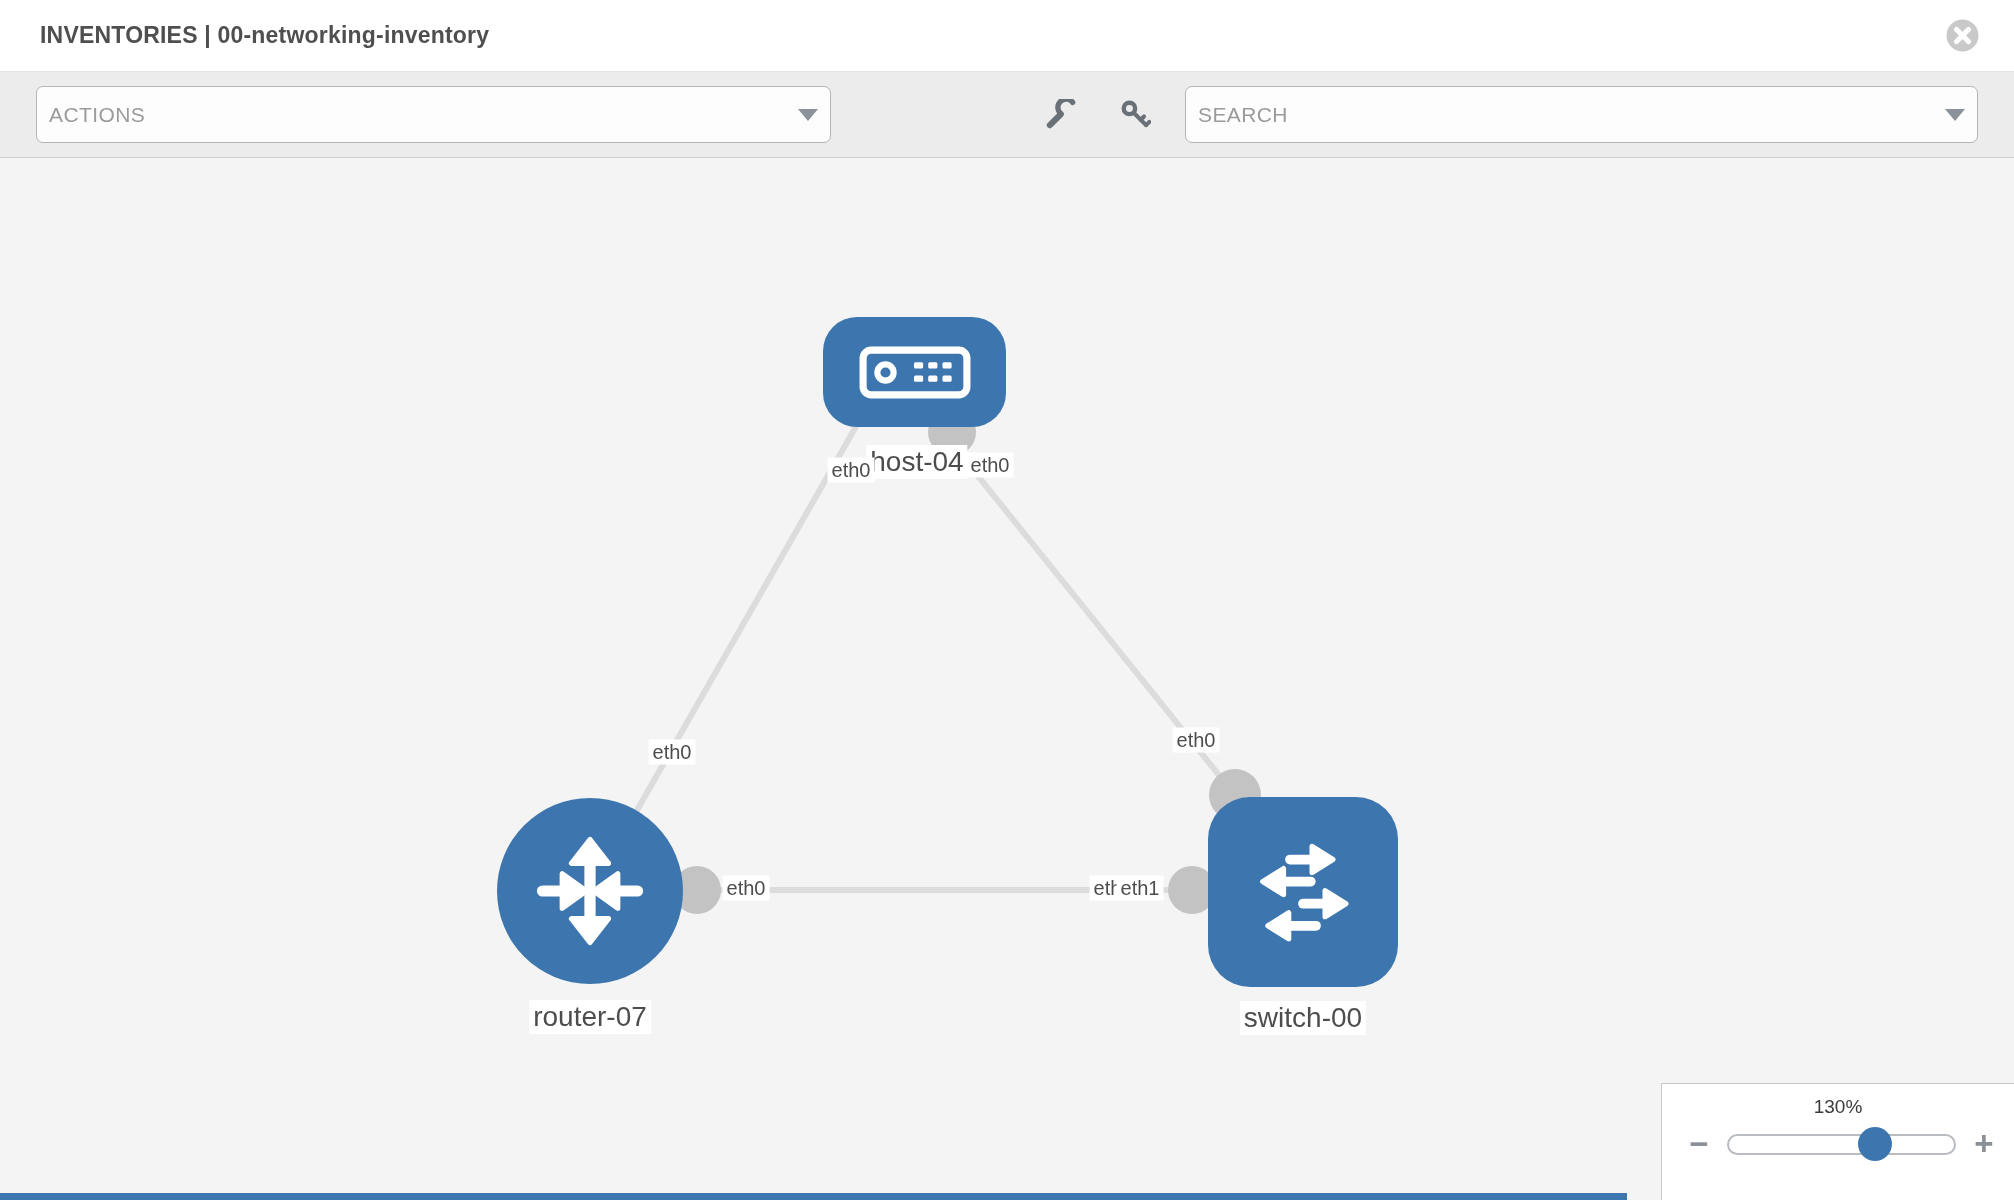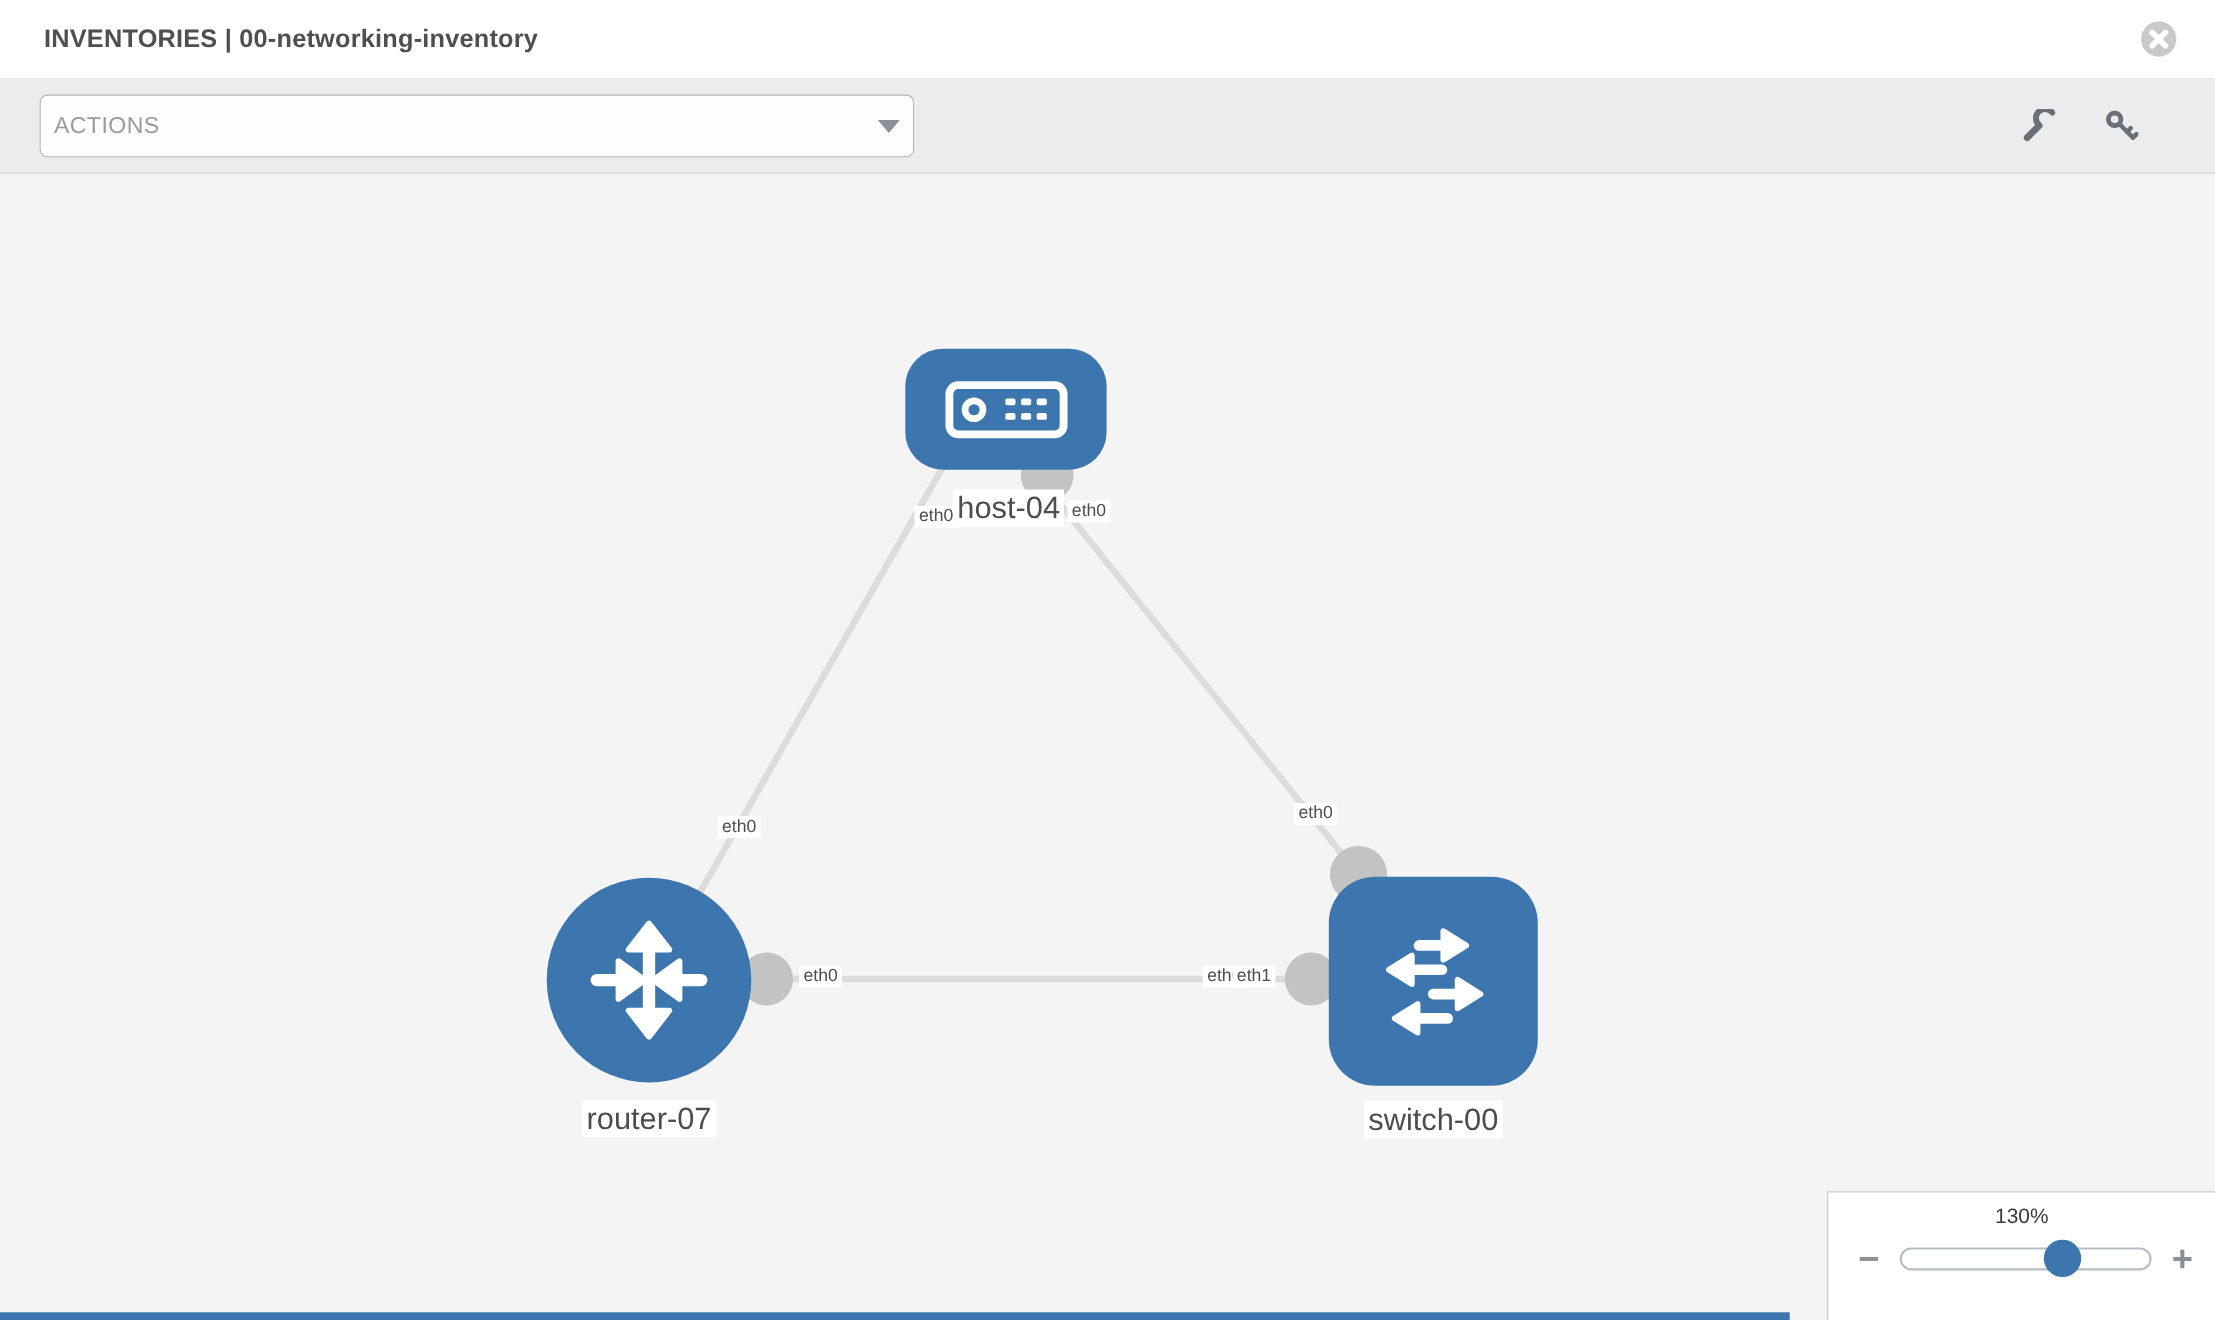--- a/index.html
+++ b/index.html
@@ -35,21 +35,21 @@
 
   .node { position:absolute; background:#3d76ae; display:flex;
     align-items:center; justify-content:center; cursor:pointer; }
   .node-host   { left:823px; top:159px; width:183px; height:110px; border-radius:34px; }
   .node-router { left:497px; top:640px; width:186px; height:186px; border-radius:50%; }
   .node-switch { left:1208px; top:639px; width:190px; height:190px; border-radius:42px; }
 
   .lbl { position:absolute; transform:translate(-50%,-50%);
     background:#fff; color:#4d4d4d; padding:1px 4px; white-space:nowrap; }
   .lbl-node { font-size:28px; }
-  .lbl-if   { font-size:16px; }
+  .lbl-if   { font-size:20px; }
 
   
   .zoom-panel { position:absolute; right:0; bottom:0; width:353px; height:117px;
     background:#fff; border-left:1px solid #c9c9c9; border-top:1px solid #c9c9c9; }
   .zoom-level { position:absolute; top:12px; left:0; width:100%;
     text-align:center; font-size:19px; color:#3a3a3a; }
   .zoom-row { position:absolute; top:43px; left:22px; right:15px; height:34px;
     display:flex; align-items:center; }
   .zoom-btn { font-size:33px; font-weight:700; color:#8a9096; width:30px;
     text-align:center; line-height:30px; cursor:pointer; user-select:none; }
@@ -84,20 +84,24 @@
       <line x1="12.4" y1="11.6" x2="4.4" y2="19.6" stroke="#697077" stroke-width="4.6" stroke-linecap="round"></line>
     </svg>
     <svg width="31" height="31" viewBox="0 0 24 24">
       <circle cx="7.3" cy="7.3" r="4.4" fill="none" stroke="#697077" stroke-width="3.4"></circle>
       <line x1="10.8" y1="10.8" x2="20.2" y2="20.2" stroke="#697077" stroke-width="3.2" stroke-linecap="round"></line>
       <line x1="20.2" y1="20.2" x2="22.7" y2="17.7" stroke="#697077" stroke-width="3.2" stroke-linecap="round"></line>
       <line x1="16.1" y1="16.1" x2="18.6" y2="13.6" stroke="#697077" stroke-width="3.2" stroke-linecap="round"></line>
     </svg>
   </div>
 
+  <div class="dropdown dd-search">
+    <span class="ph">SEARCH</span>
+    <span class="caret"></span>
+  </div>
 </div>
 
 <div class="canvas">
 
   <svg class="links-svg" width="2014" height="1042">
 
     <line x1="858" y1="265" x2="612" y2="696" stroke="#dcdcdc" stroke-width="6"></line>
     <line x1="936" y1="266" x2="1235" y2="637" stroke="#dcdcdc" stroke-width="6"></line>
     <line x1="697" y1="732" x2="1192" y2="732" stroke="#dcdcdc" stroke-width="6"></line>
 

